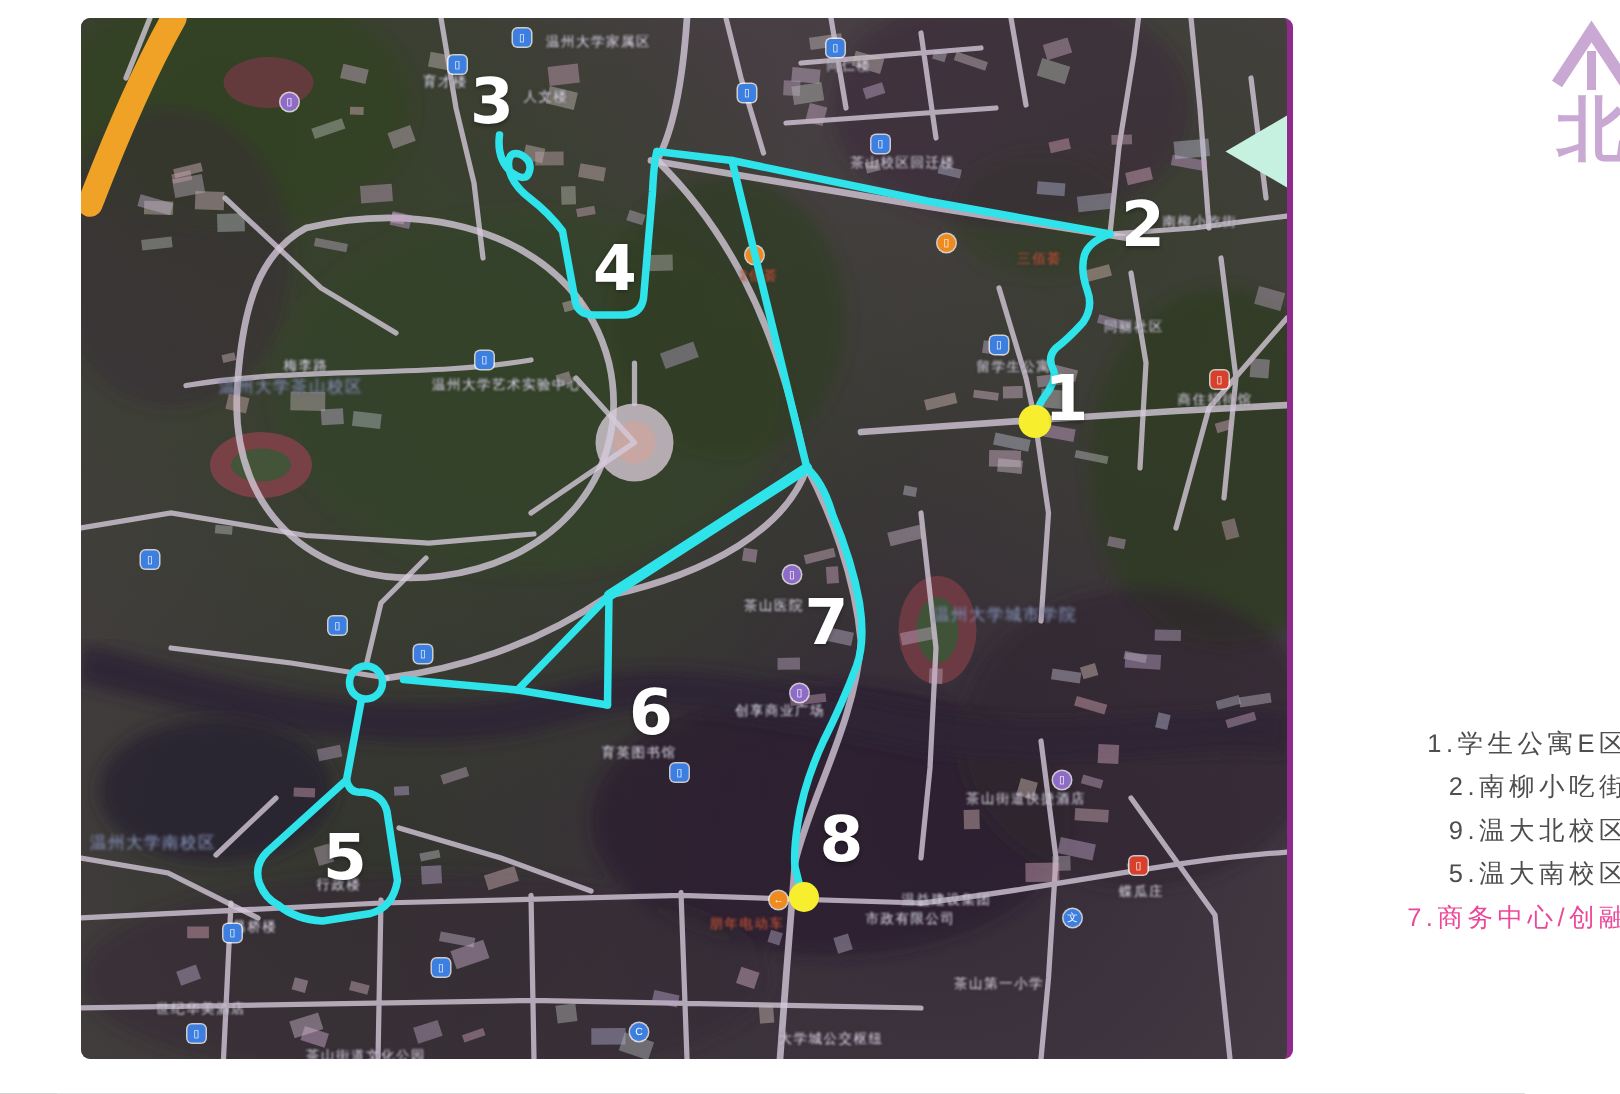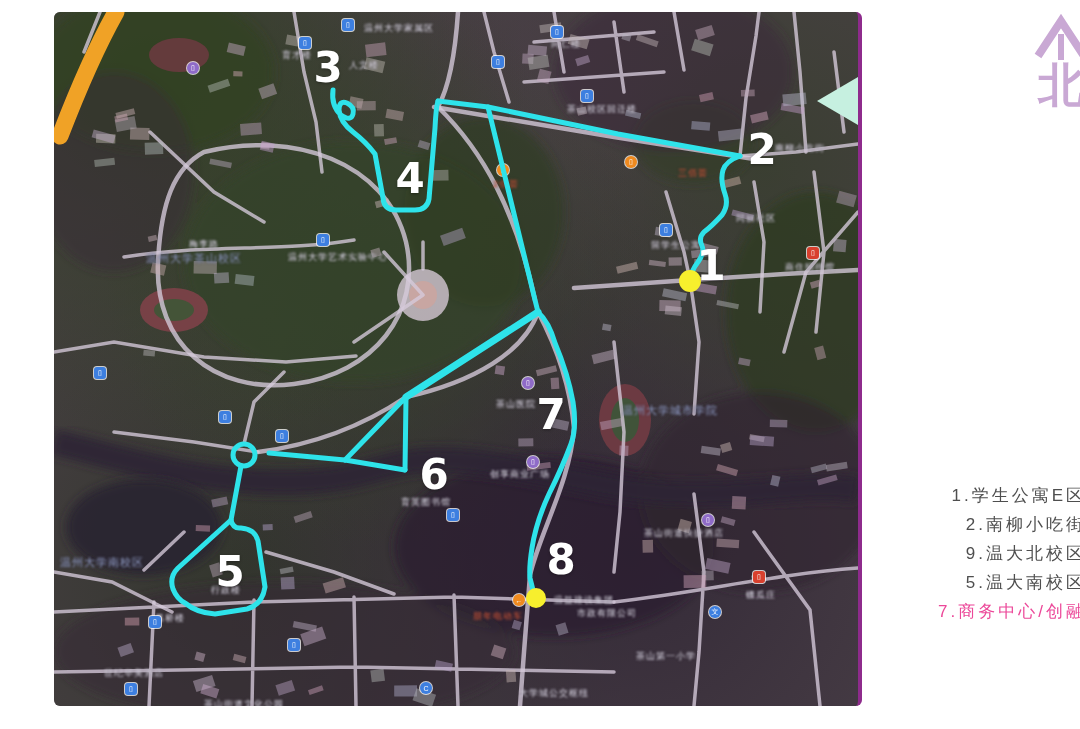--- a/index.html
+++ b/index.html
@@ -261,21 +261,21 @@
         <div class="maplabel w" style="left: 466px; top: 462px;">创享商业广场</div>
         <div class="maplabel b" style="left: 616px; top: 398px;">温州大学城市学院</div>
         <div class="maplabel w" style="left: 630px; top: 521px;">茶山街道快捷酒店</div>
         <div class="maplabel w" style="left: 707px; top: 583px;">蝶瓜庄</div>
         <div class="maplabel w" style="left: 612px; top: 644px;">茶山第一小学</div>
         <div class="maplabel w" style="left: 80px; top: 661px;">世纪华美酒店</div>
         <div class="maplabel w" style="left: 116px; top: 606px;">昌桥楼</div>
         <div class="maplabel w" style="left: 190px; top: 692px;">茶山街道文化公园</div>
         <div class="maplabel w" style="left: 500px; top: 681px;">大学城公交枢纽</div>
         <div class="maplabel r" style="left: 444px; top: 604px;">朋年电动车</div>
-        <div class="maplabel w" style="left: 530px; top: 588px;">温益建设集团</div>
+        <div class="maplabel w" style="left: 577px; top: 588px;">温益建设集团</div>
         <div class="maplabel w" style="left: 553px; top: 601px;">市政有限公司</div>
       </div>
 
     <div class="layer" id="poiLayer">
         <div class="poi" style="left: 294px; top: 13px; background: rgb(61, 127, 224);">▯</div>
         <div class="poi" style="left: 503px; top: 20px; background: rgb(61, 127, 224);">▯</div>
         <div class="poi" style="left: 533px; top: 84px; background: rgb(61, 127, 224);">▯</div>
         <div class="poi" style="left: 251px; top: 31px; background: rgb(61, 127, 224);">▯</div>
         <div class="poi" style="left: 269px; top: 228px; background: rgb(61, 127, 224);">▯</div>
         <div class="poi" style="left: 612px; top: 218px; background: rgb(61, 127, 224);">▯</div>

